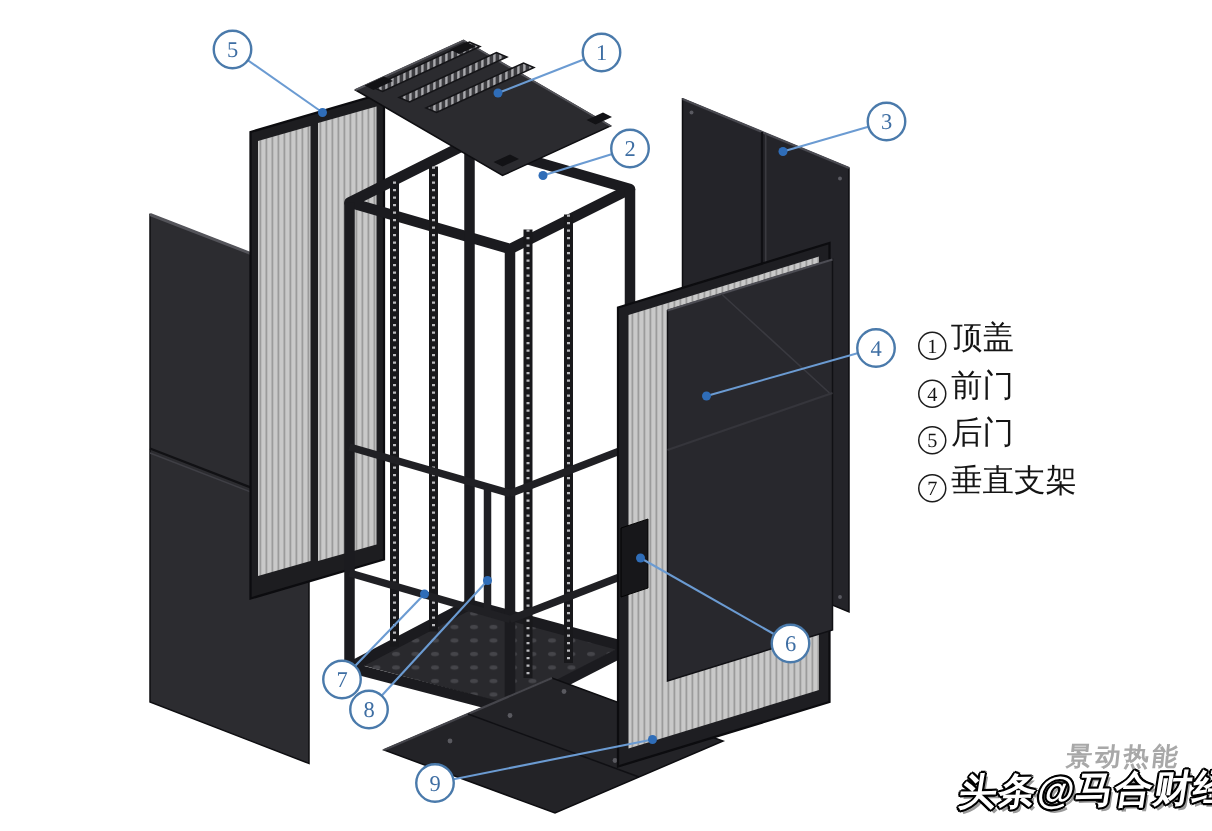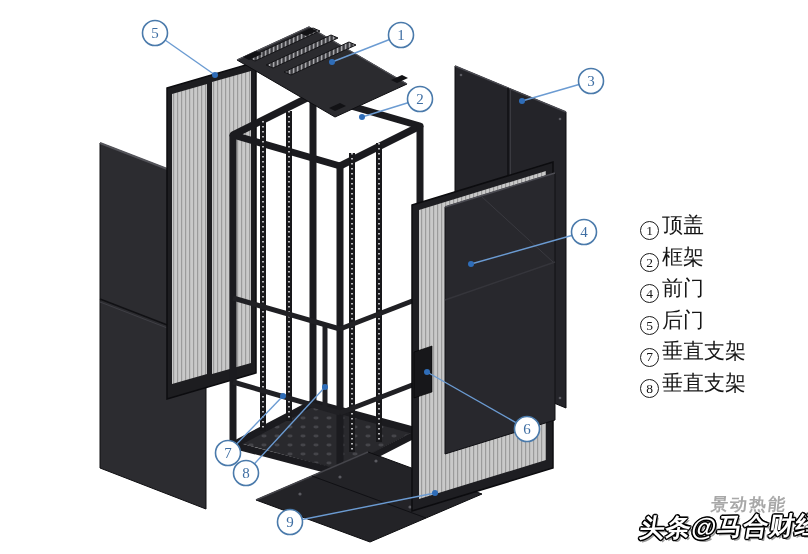--- a/index.html
+++ b/index.html
@@ -1,21 +1,21 @@
 <!DOCTYPE html>
 <html><head>
 <meta charset="utf-8">
 <style>
   html,body{margin:0;padding:0;}
   body{width:808px;height:554px;background:#ffffff;overflow:hidden;position:relative;
        font-family:"Liberation Serif","DejaVu Serif",serif;}
   .stage{position:absolute;left:0;top:0;width:808px;height:554px;}
   svg{position:absolute;left:0;top:0;}
   
-  .legend{position:absolute;left:640px;top:210px;}
+  .legend{position:absolute;left:612px;top:210px;}
   .legend-item{height:31.6px;line-height:31.6px;font-size:21px;color:#151515;white-space:nowrap;}
   .lnum{display:inline-flex;align-items:center;justify-content:center;
         width:19px;height:19px;border:1.4px solid #1c1c1c;border-radius:50%;
         font-size:13.5px;line-height:1;margin-right:3px;vertical-align:-3px;
         font-family:"Liberation Serif","DejaVu Serif",serif;color:#151515;box-sizing:border-box;}
   
   .wm-gray{position:absolute;left:711px;top:493px;font-size:17px;font-weight:bold;
            color:#a8a8a8;letter-spacing:2px;transform:skewX(-6deg);
            text-shadow:1px 1px 0 #ffffff;white-space:nowrap;}
   .wm-bold{position:absolute;left:640px;top:510px;font-size:25px;font-weight:bold;
@@ -200,32 +200,26 @@
       <text x="290" y="527" fill="#3e6ea3">9</text>
     </g>
   </g>
 </svg>
 
   <div class="legend">
     <div class="legend-item">
       <span class="lnum">1</span><span>顶盖</span>
     </div>
     <div class="legend-item">
-      <span class="lnum">2</span><span>框架</span>
-    </div>
-    <div class="legend-item">
       <span class="lnum">4</span><span>前门</span>
     </div>
     <div class="legend-item">
       <span class="lnum">5</span><span>后门</span>
     </div>
     <div class="legend-item">
       <span class="lnum">7</span><span>垂直支架</span>
-    </div>
-    <div class="legend-item">
-      <span class="lnum">8</span><span>垂直支架</span>
     </div>
   </div>
 
   <div class="wm-gray">景动热能</div>
   <div class="wm-bold">头条@马合财经</div>
 
 </div>
 
 </body></html>

